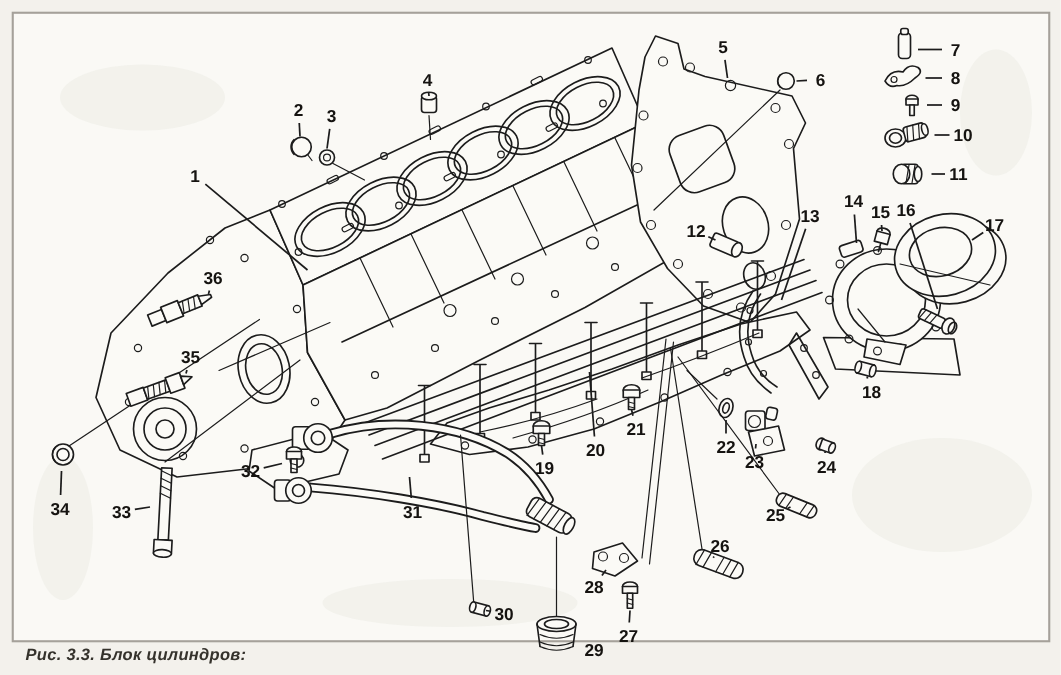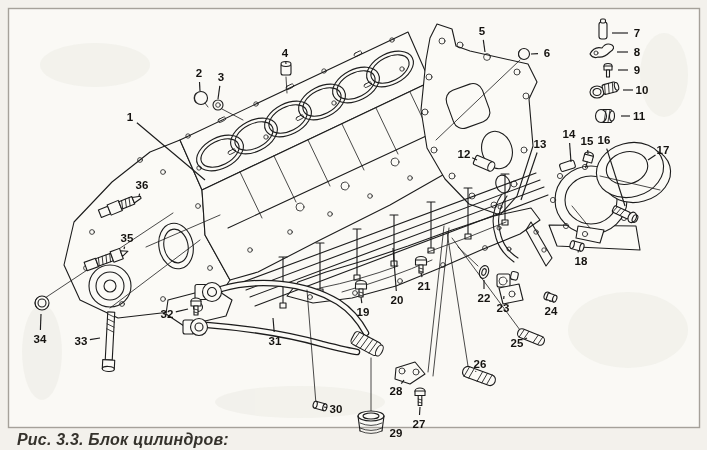--- a/index.html
+++ b/index.html
@@ -16,21 +16,21 @@
   #art .tube{stroke-width:6.5;}
   #art .tubein{stroke:#fbfaf6;stroke-width:4;}
   #callout-layer line{stroke:#1c1c1c;stroke-width:1.15;}
   #callout-layer text{
     font-family:"Liberation Sans", sans-serif;
     font-size:11.5px;font-weight:bold;fill:#151310;
     text-anchor:middle;stroke:none;
   }
   .caption{
     position:absolute;left:17px;top:431px;
-    font-size:16px;font-weight:bold;font-style:italic;
+    font-size:11px;font-weight:bold;font-style:italic;
     color:#35322c;letter-spacing:.2px;
   }
 </style>
 </head>
 <body>
 
 <div id="stage">
 <svg width="707" height="450" viewBox="0 0 707 450">
 
   <rect x="0" y="0" width="707" height="450" fill="#f3f1ec"></rect>

